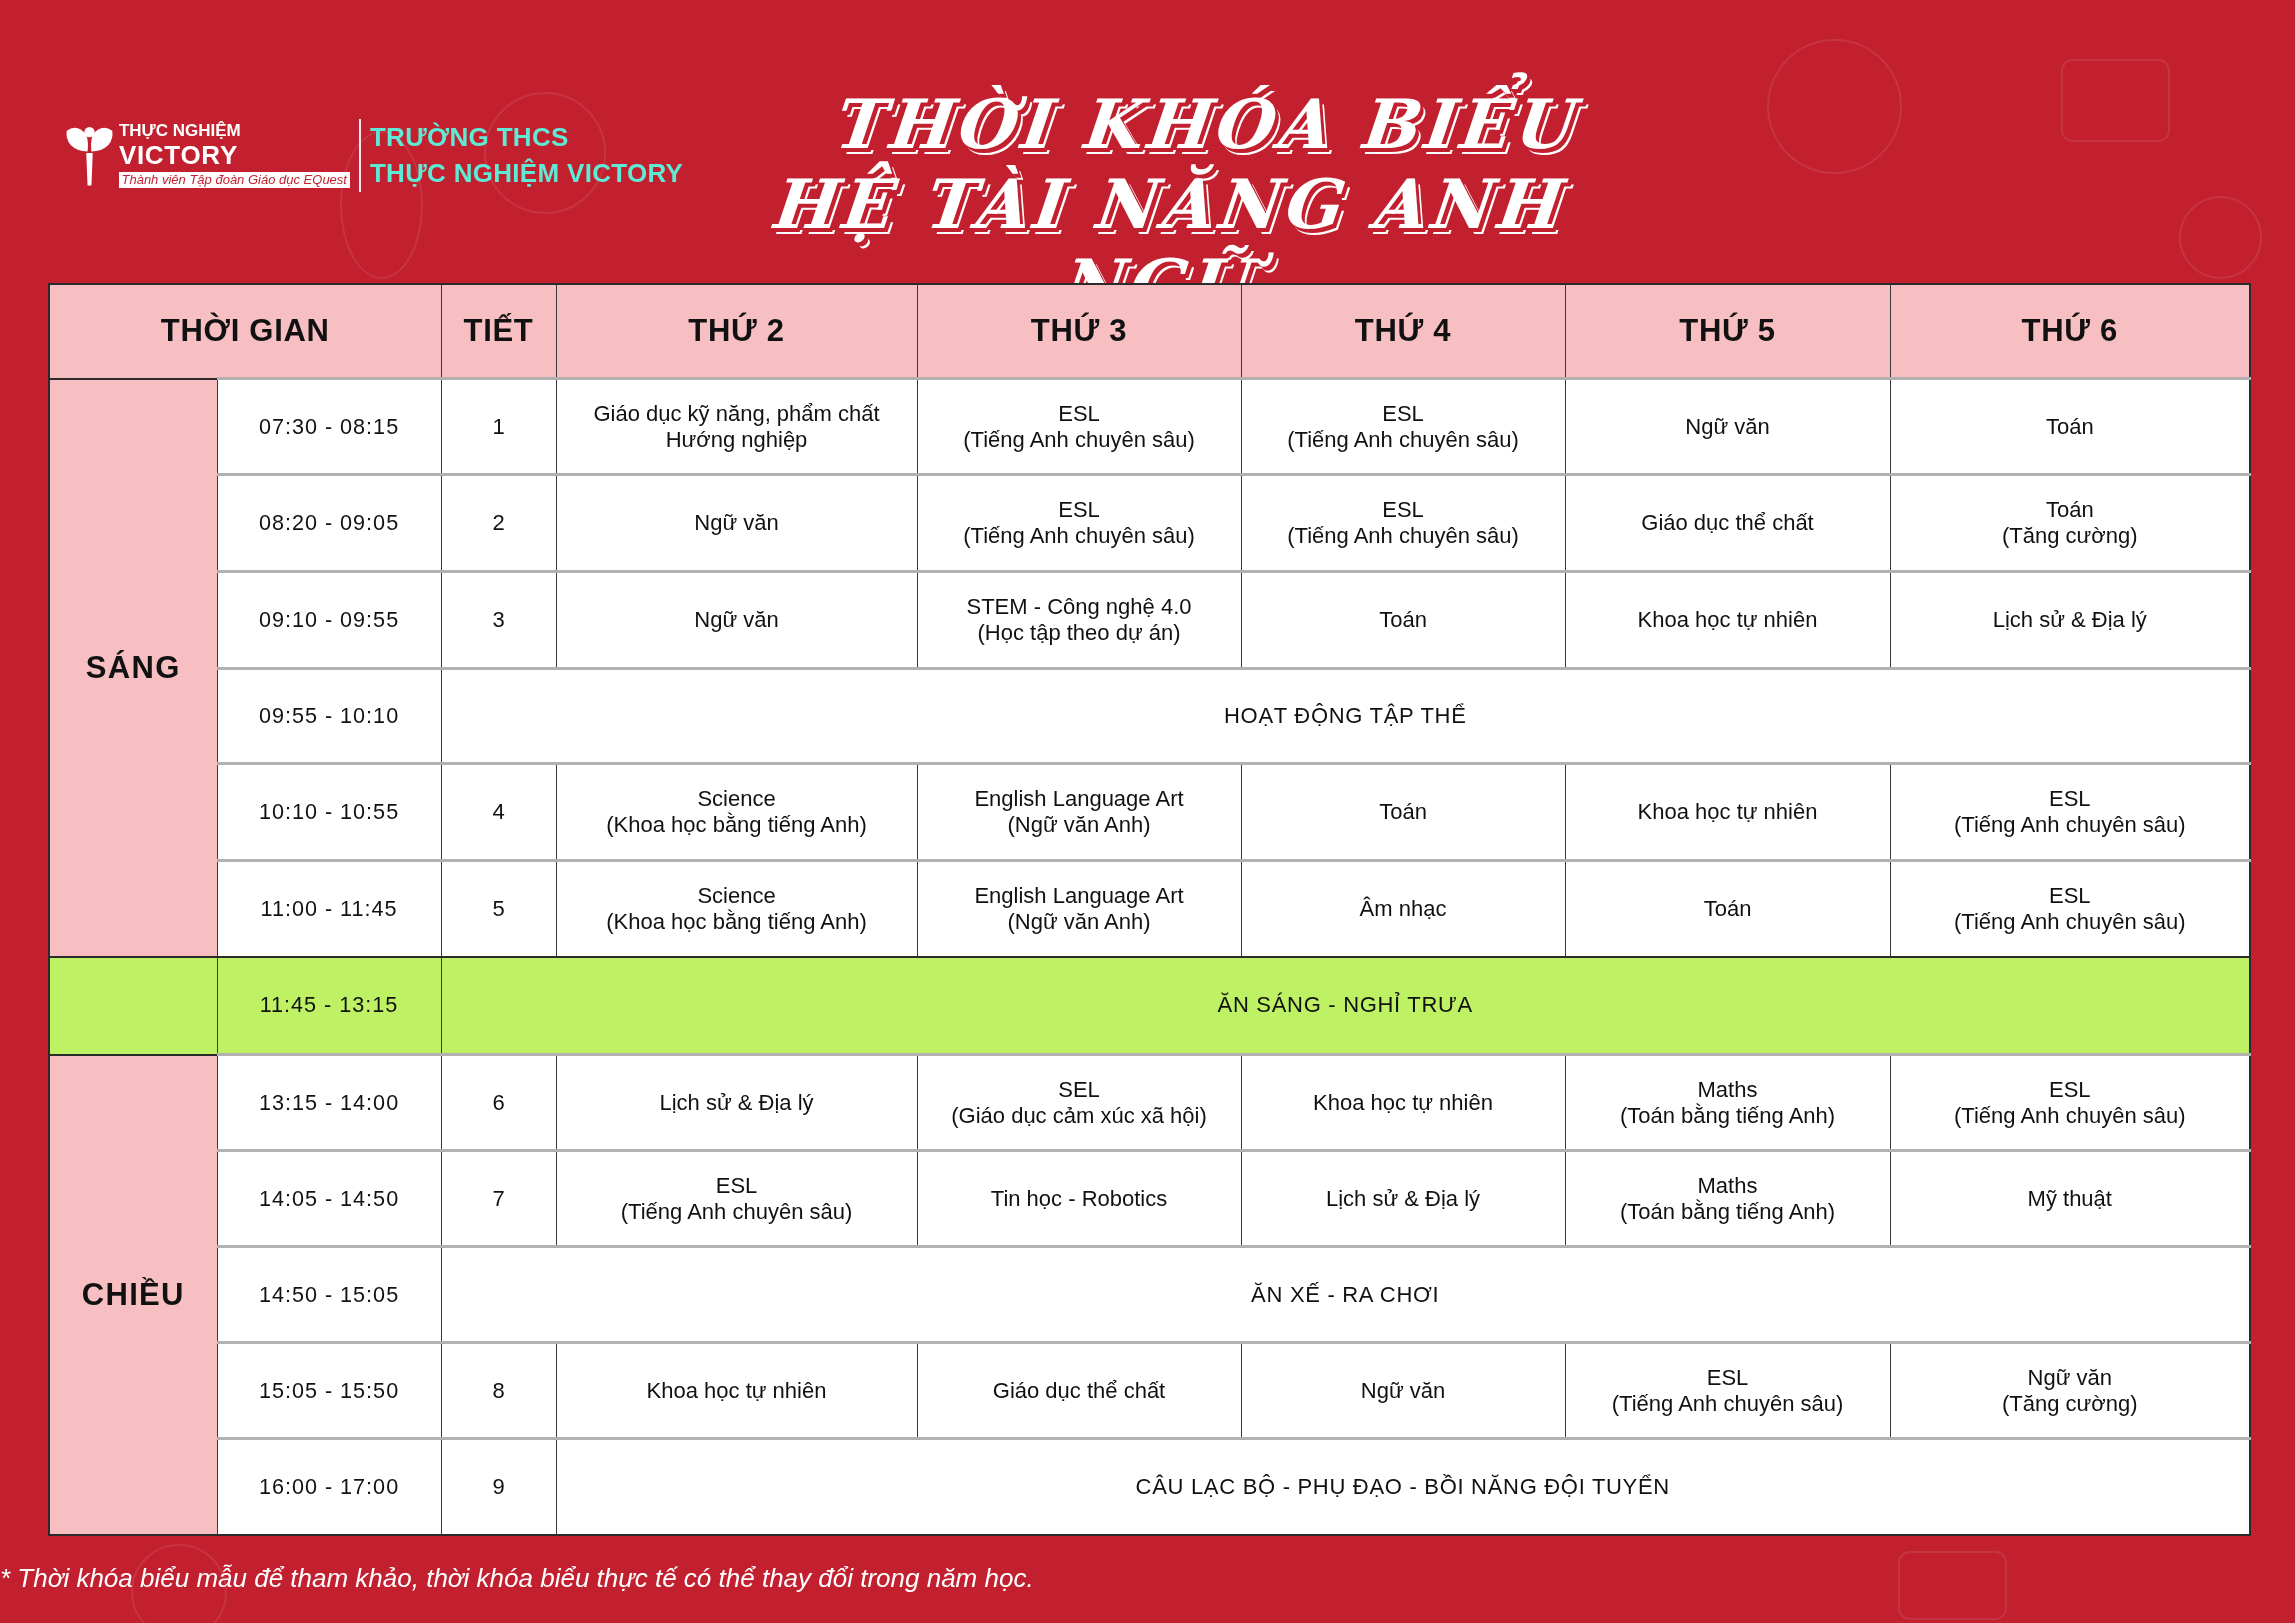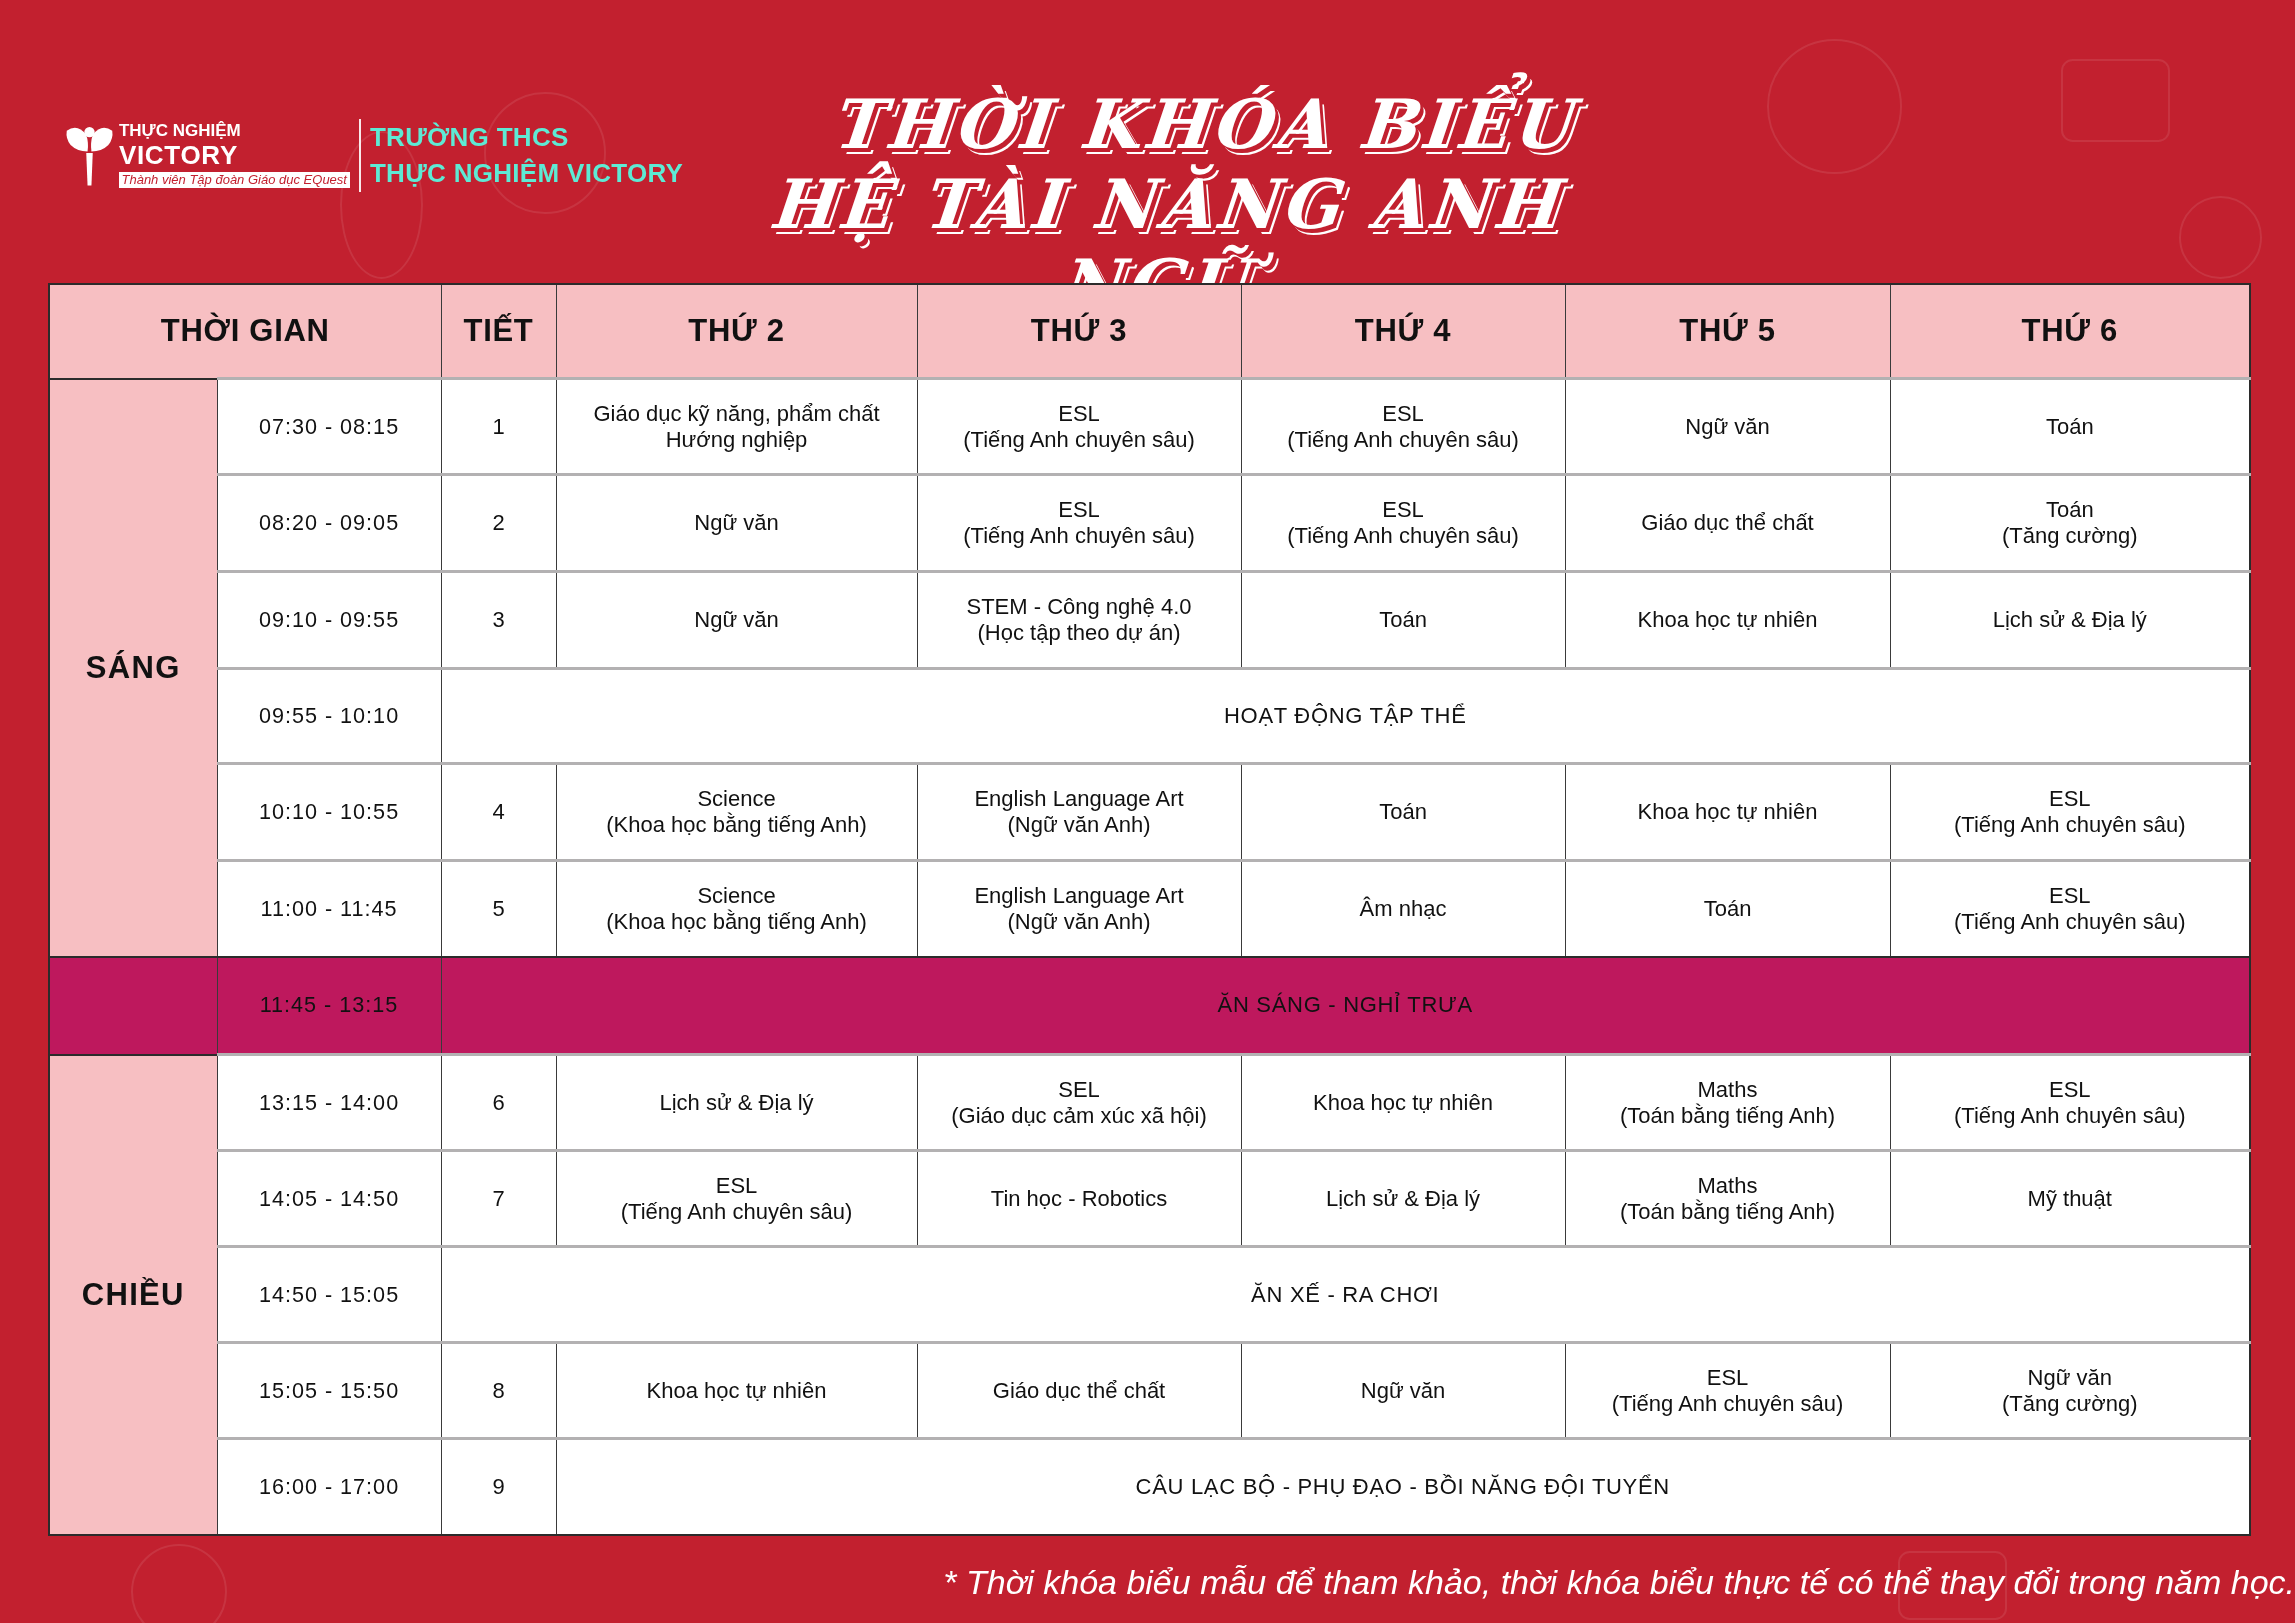--- a/index.html
+++ b/index.html
@@ -25,22 +25,22 @@
   table.tkb { position:absolute; left:48px; top:283px; width:2200px; height:1247px; border-collapse:collapse;
     table-layout:fixed; background:#fff; border:2.6px solid #2b2b2b; }
   table.tkb td, table.tkb th { border-left:1.3px solid #3a3a3a; border-right:1.3px solid #3a3a3a; text-align:center; vertical-align:middle; color:#111; padding:0 3.9px; }
   table.tkb tr.row td { border-top:3.9px solid #b3b1b2; }
   table.tkb th { background:#f7bfc2; font-size:31px; font-weight:700; height:92px; border-bottom:2.6px solid #2b2b2b; letter-spacing:0.7px; }
   td.session { background:#f7bfc2; font-size:31px; font-weight:700; letter-spacing:1.3px; }
   td.time { font-size:21.6px; font-weight:400; letter-spacing:1px; }
   td.period { font-size:22px; }
   td.cell { font-size:22px; line-height:26px; }
   td.span { font-size:22px; letter-spacing:0.7px; }
-  tr.lunch td { background:#be185d; border-top:2.6px solid #2b2b2b !important; border-bottom:2.6px solid #2b2b2b; }
-  .footnote { position:absolute; left:0; width:2295px; top:1563px; text-align:right; color:#fff; font-style:italic; font-size:34px; }
+  tr.lunch td { background:#bef264; border-top:2.6px solid #2b2b2b !important; border-bottom:2.6px solid #2b2b2b; }
+  .footnote { position:absolute; left:0; width:2295px; top:1563px; text-align:left; color:#fff; font-style:italic; font-size:26px; }
 </style>
 </head>
 <body>
 
 <div>
   <div class="doodle" style="left:484px;top:92px;width:118px;height:118px;"></div>
   <div class="doodle" style="left:340px;top:131px;width:79px;height:144px;"></div>
   <div class="doodle" style="left:1767px;top:39px;width:131px;height:131px;"></div>
   <div class="doodle sq" style="left:2061px;top:59px;width:105px;height:79px;"></div>
   <div class="doodle" style="left:2179px;top:196px;width:79px;height:79px;"></div>

